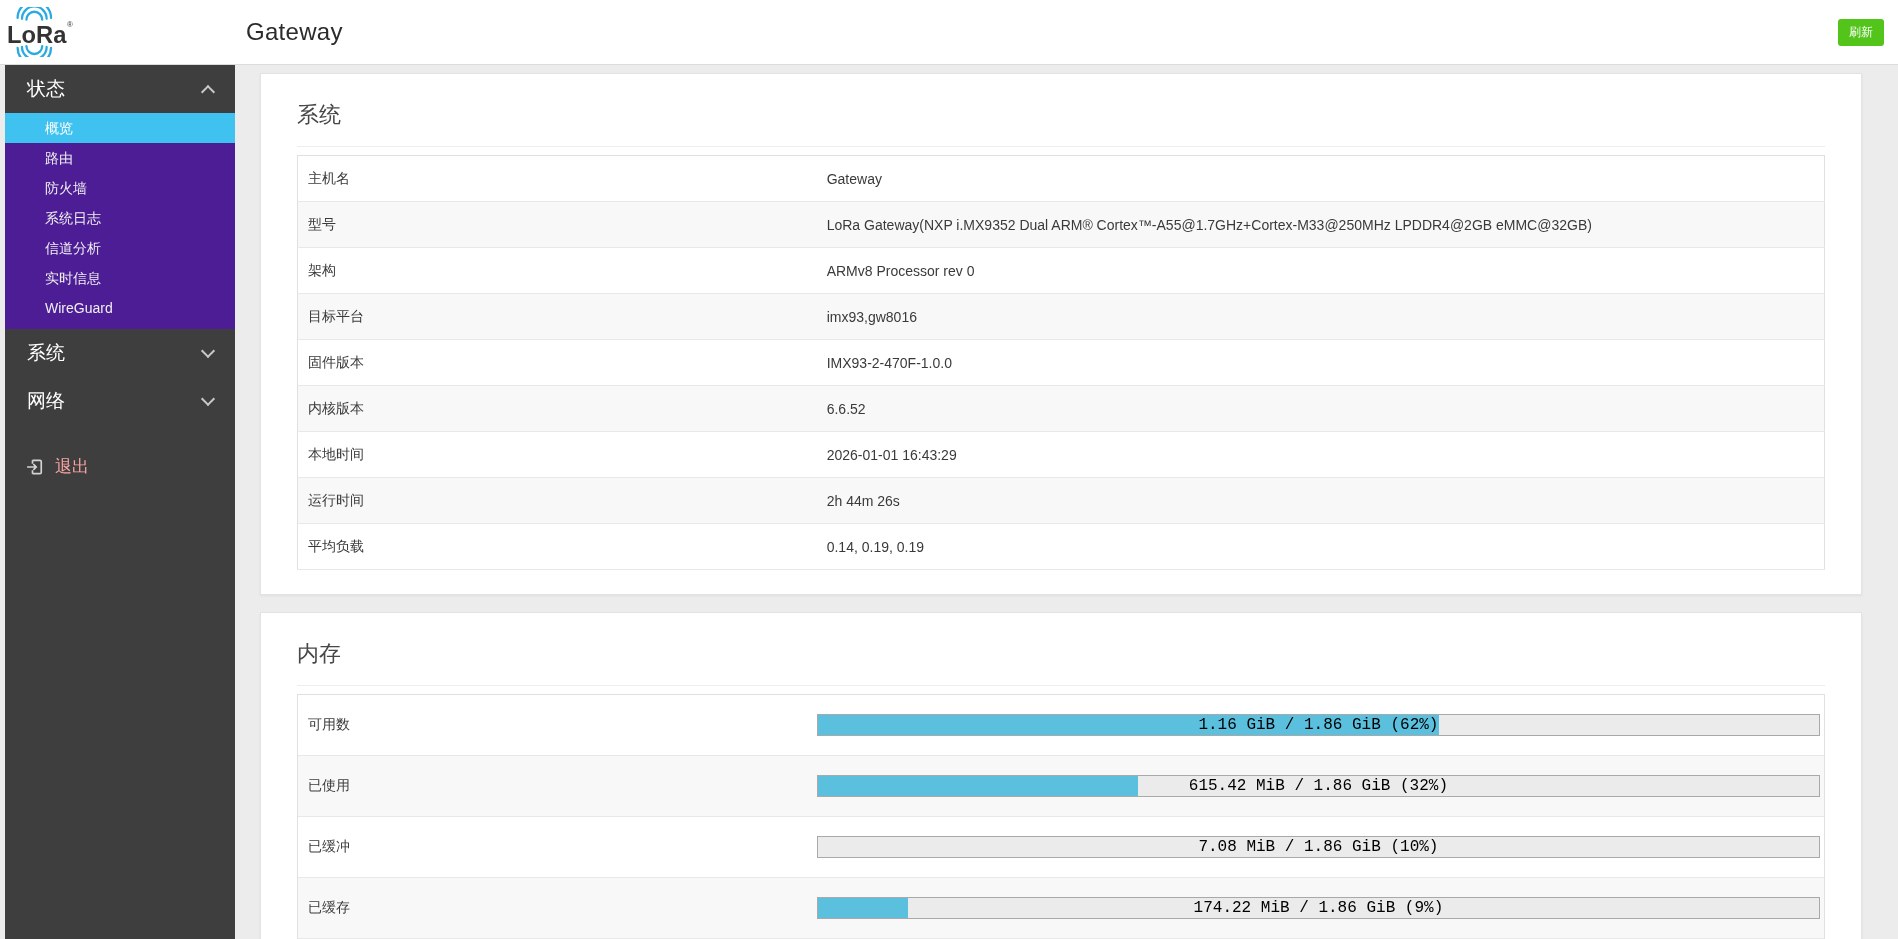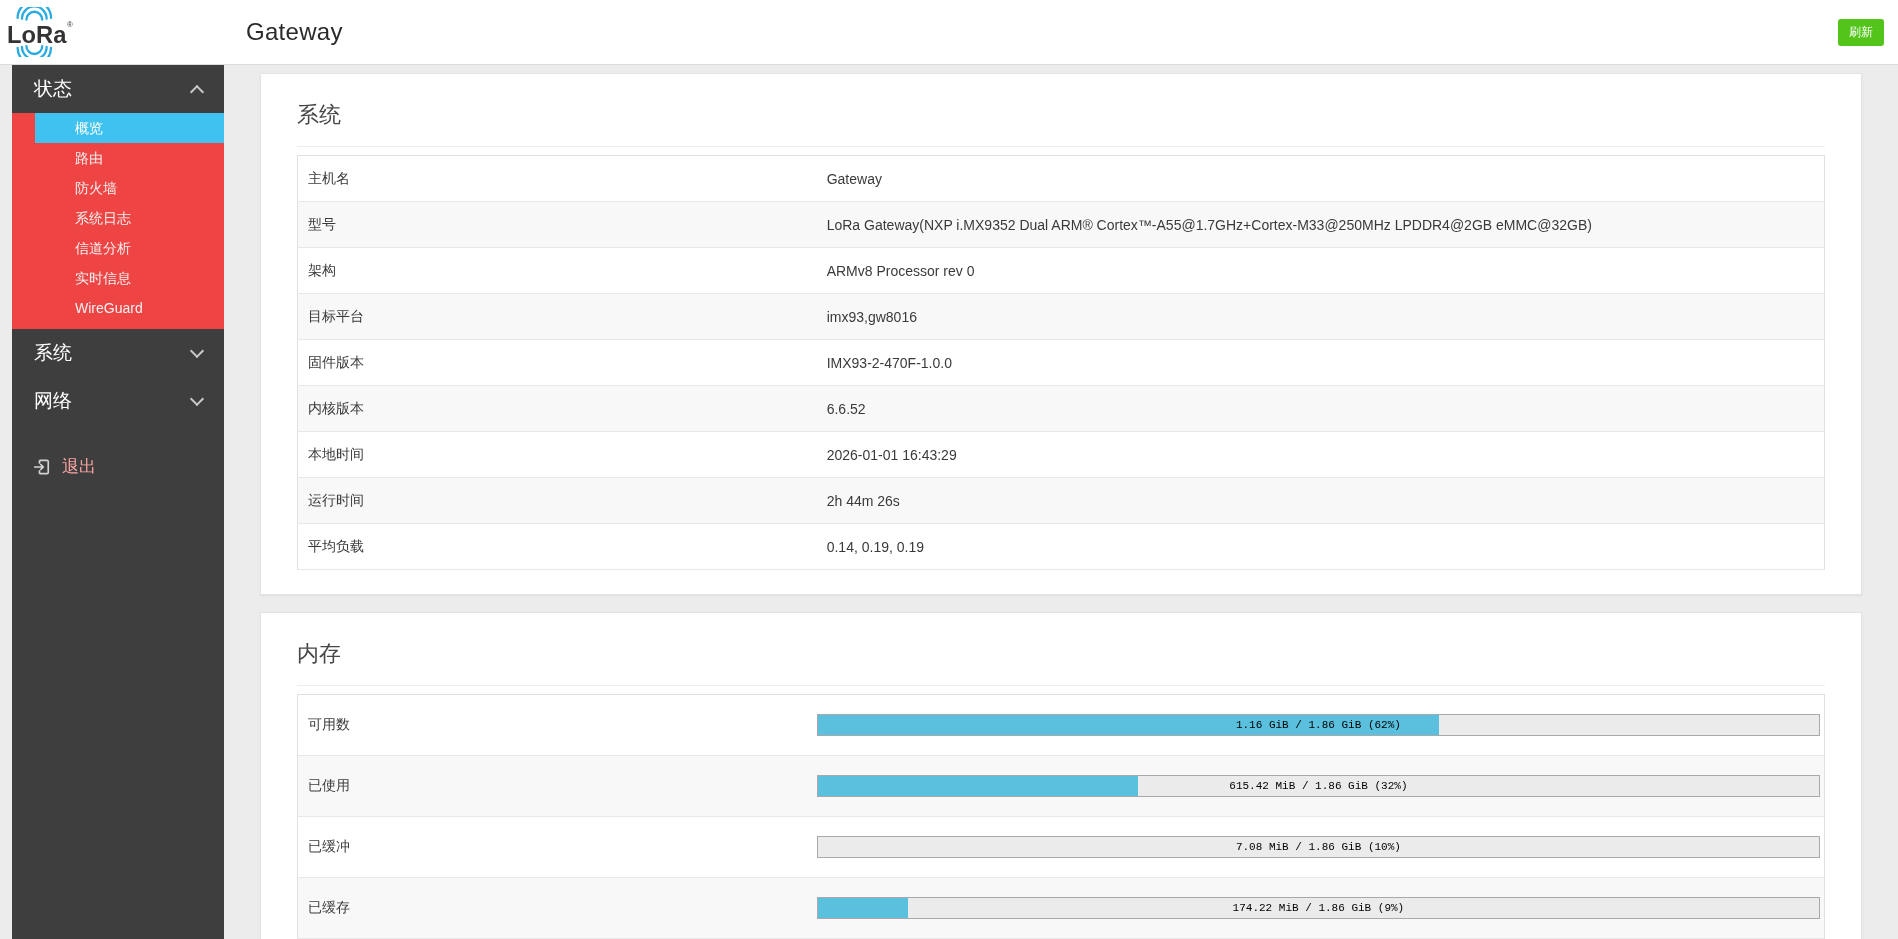--- a/index.html
+++ b/index.html
@@ -9,28 +9,28 @@
   
   .header { position:absolute; top:0; left:0; width:1898px; height:65px;
     background:#ffffff; border-bottom:1px solid #dcdcdc; display:flex; align-items:center; z-index:10; }
   .logo-wrap { width:230px; display:flex; align-items:center; }
   .app-title { font-size:24px; color:#2b2b2b; margin-left:16px; letter-spacing:0.3px; }
   .refresh-btn { margin-left:auto; margin-right:14px; border:none; color:#fff;
     font-size:12px; padding:5px 11px; border-radius:3px; cursor:pointer;
     font-family:"Liberation Sans",sans-serif; }
 
   
-  .sidebar { position:absolute; top:65px; left:12px; width:212px; bottom:0; background:#3e3e3e; }
+  .sidebar { position:absolute; top:65px; left:5px; width:230px; bottom:0; background:#3e3e3e; }
   .nav-section { height:48px; display:flex; align-items:center; justify-content:space-between;
     padding:0 22px 0 22px; color:#ffffff; font-size:19px; cursor:pointer; }
   .chev { width:10px; height:10px; border-right:2px solid #c9c9c9; border-bottom:2px solid #c9c9c9;
     display:inline-block; }
   .chev.up   { transform:rotate(-135deg); margin-top:6px; }
   .chev.down { transform:rotate(45deg); margin-top:-4px; }
-  .submenu { background:#ef4444; padding-bottom:6px;padding-left:23px; }
+  .submenu { background:#4c1d95; padding-bottom:6px; }
   .nav-item { height:30px; line-height:30px; padding-left:40px; color:#f0f0f0;
     font-size:14px; cursor:pointer; }
   .nav-item.active { color:#ffffff; }
   .logout { margin-top:30px; display:flex; align-items:center; gap:10px;
     padding-left:20px; color:#fca5a5; font-size:17px; cursor:pointer; }
 
   
   .content { position:absolute; top:65px; left:230px; right:0; bottom:0;
     padding:8px 36px 0 30px; overflow:hidden; }
   .card { background:#ffffff; border:1px solid #e3e3e3; box-shadow:0 1px 2px rgba(0,0,0,.06);
@@ -46,21 +46,21 @@
 
   .mem-table { border:1px solid #e0e0e0; }
   .mem-row { display:flex; align-items:center; height:61px; border-bottom:1px solid #e8e8e8; }
   .mem-row:nth-child(even) { background:#f8f8f8; }
   .mem-label { width:34%; font-size:14px; padding-left:10px; }
   .mem-bar-wrap { flex:1; padding-right:4px; }
   .mem-bar { position:relative; height:22px; background:#ebebeb; border:1px solid #a9a9a9; }
   .mem-fill { height:100%; width:0; }
   .mem-text { position:absolute; left:0; top:0; width:100%; height:100%;
     display:flex; align-items:center; justify-content:center;
-    font-family:"Liberation Mono",monospace; font-size:11px; color:#000; }
+    font-family:"Liberation Mono",monospace; font-size:16px; color:#000; }
 </style>
 </head>
 <body>
 
 <div class="header">
   <div class="logo-wrap">
     <svg width="88" height="50" viewBox="0 0 100 56">
 
       <path d="M30 14 A 9 9 0 0 1 48 14" fill="none" stroke="#29abe2" stroke-width="2.6" stroke-linecap="round"></path>
       <path d="M25 13 A 14 14 0 0 1 53 13" fill="none" stroke="#29abe2" stroke-width="2.6" stroke-linecap="round"></path>

